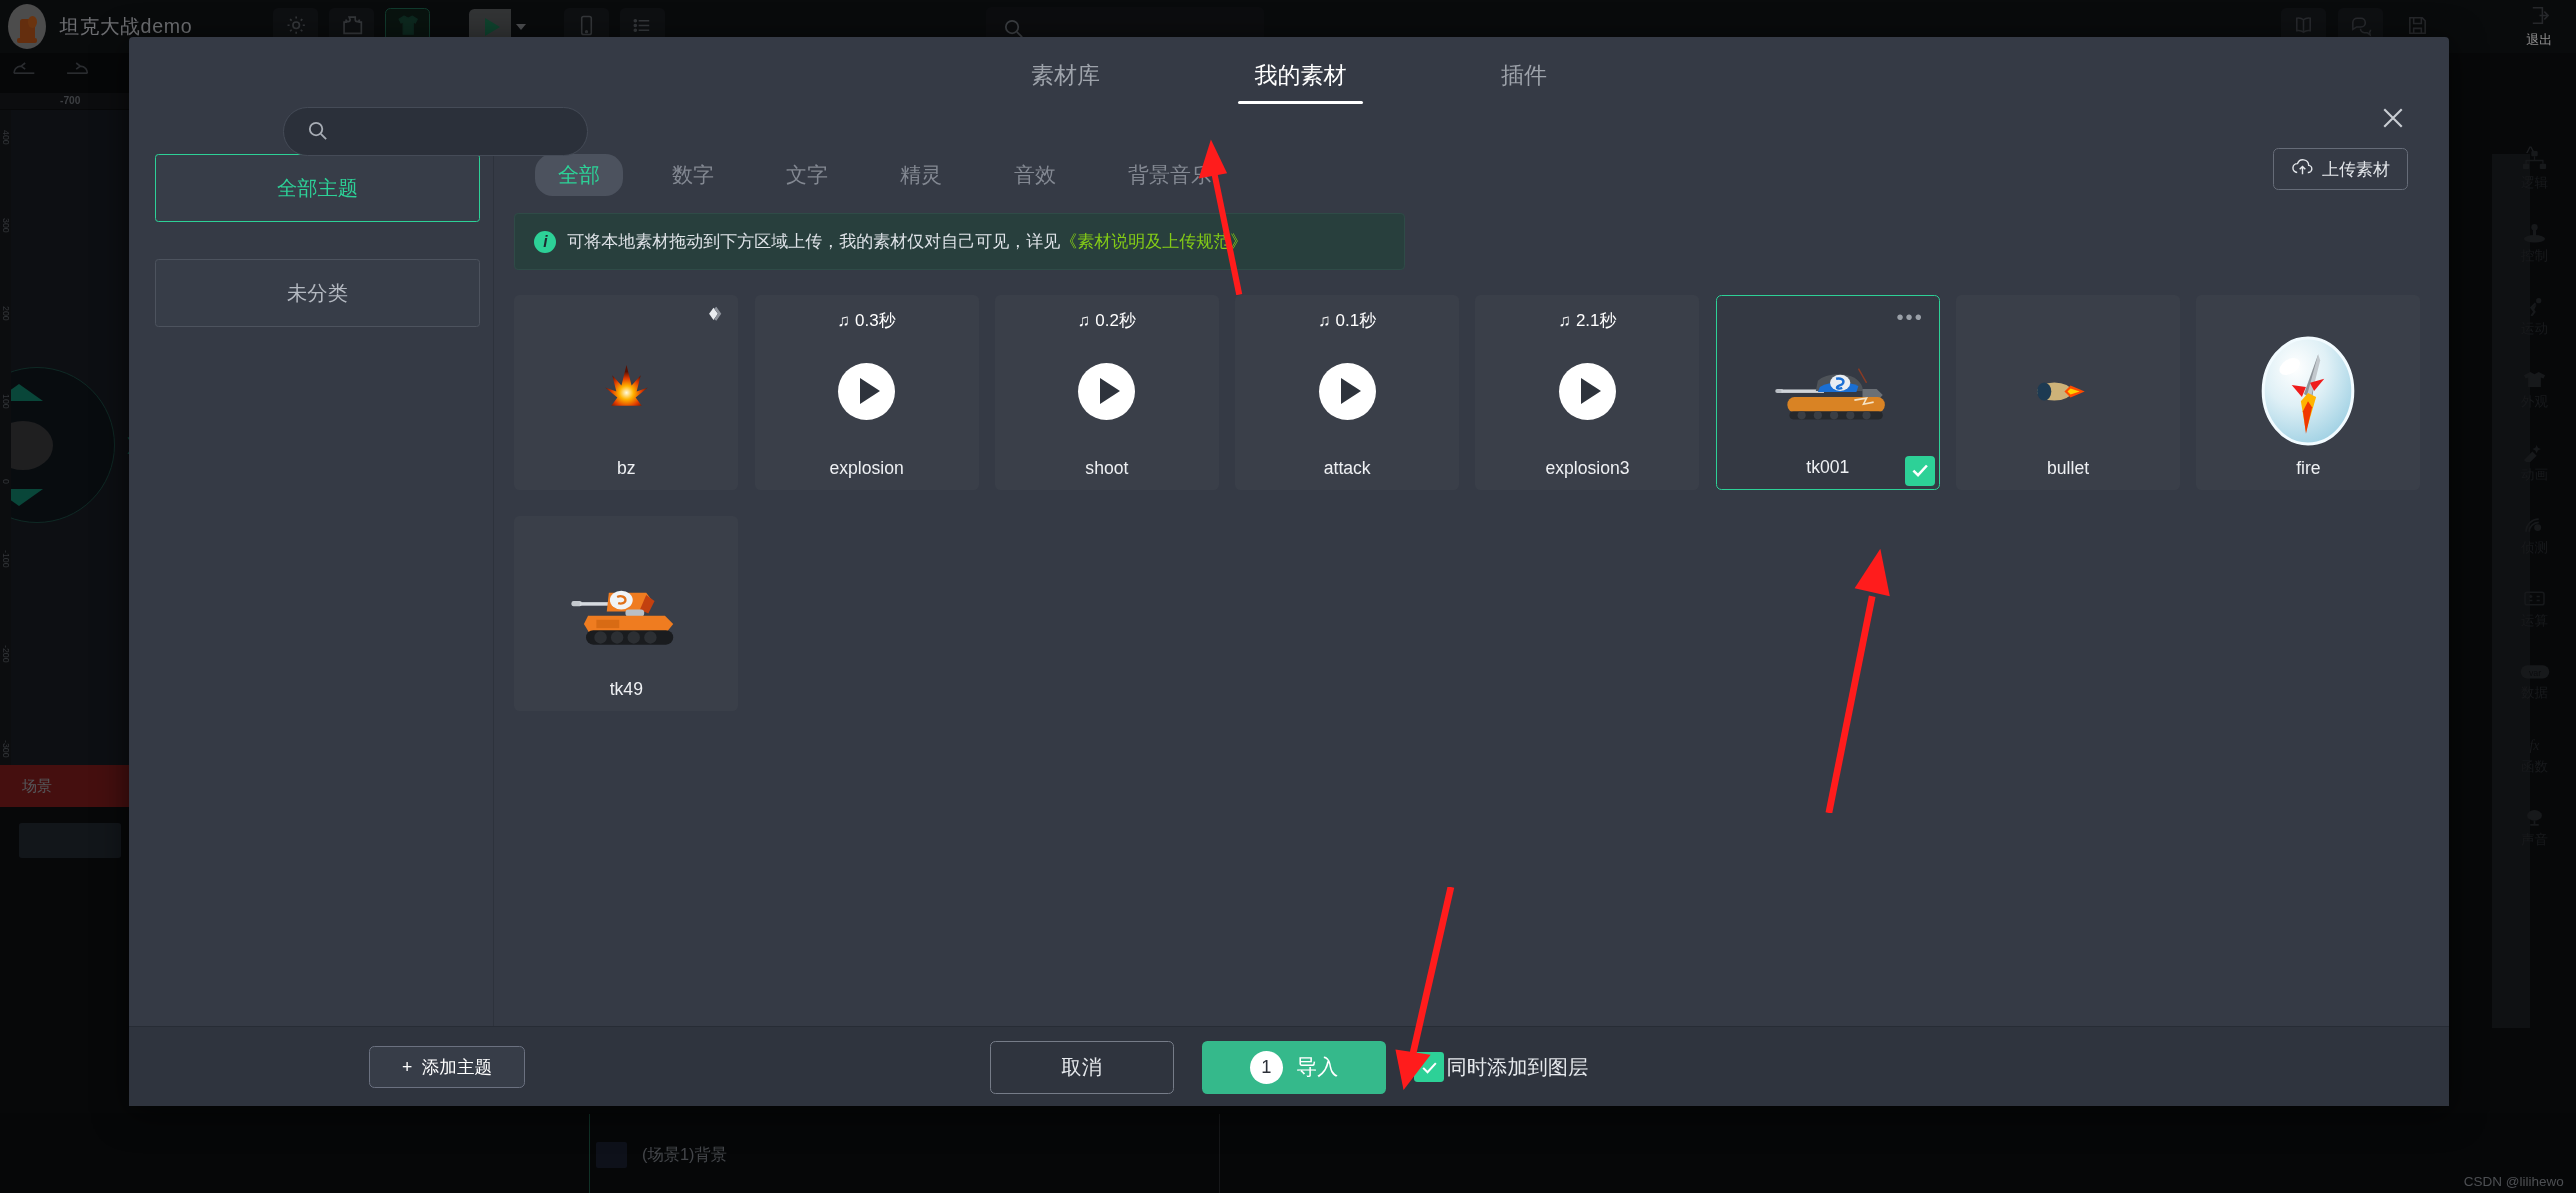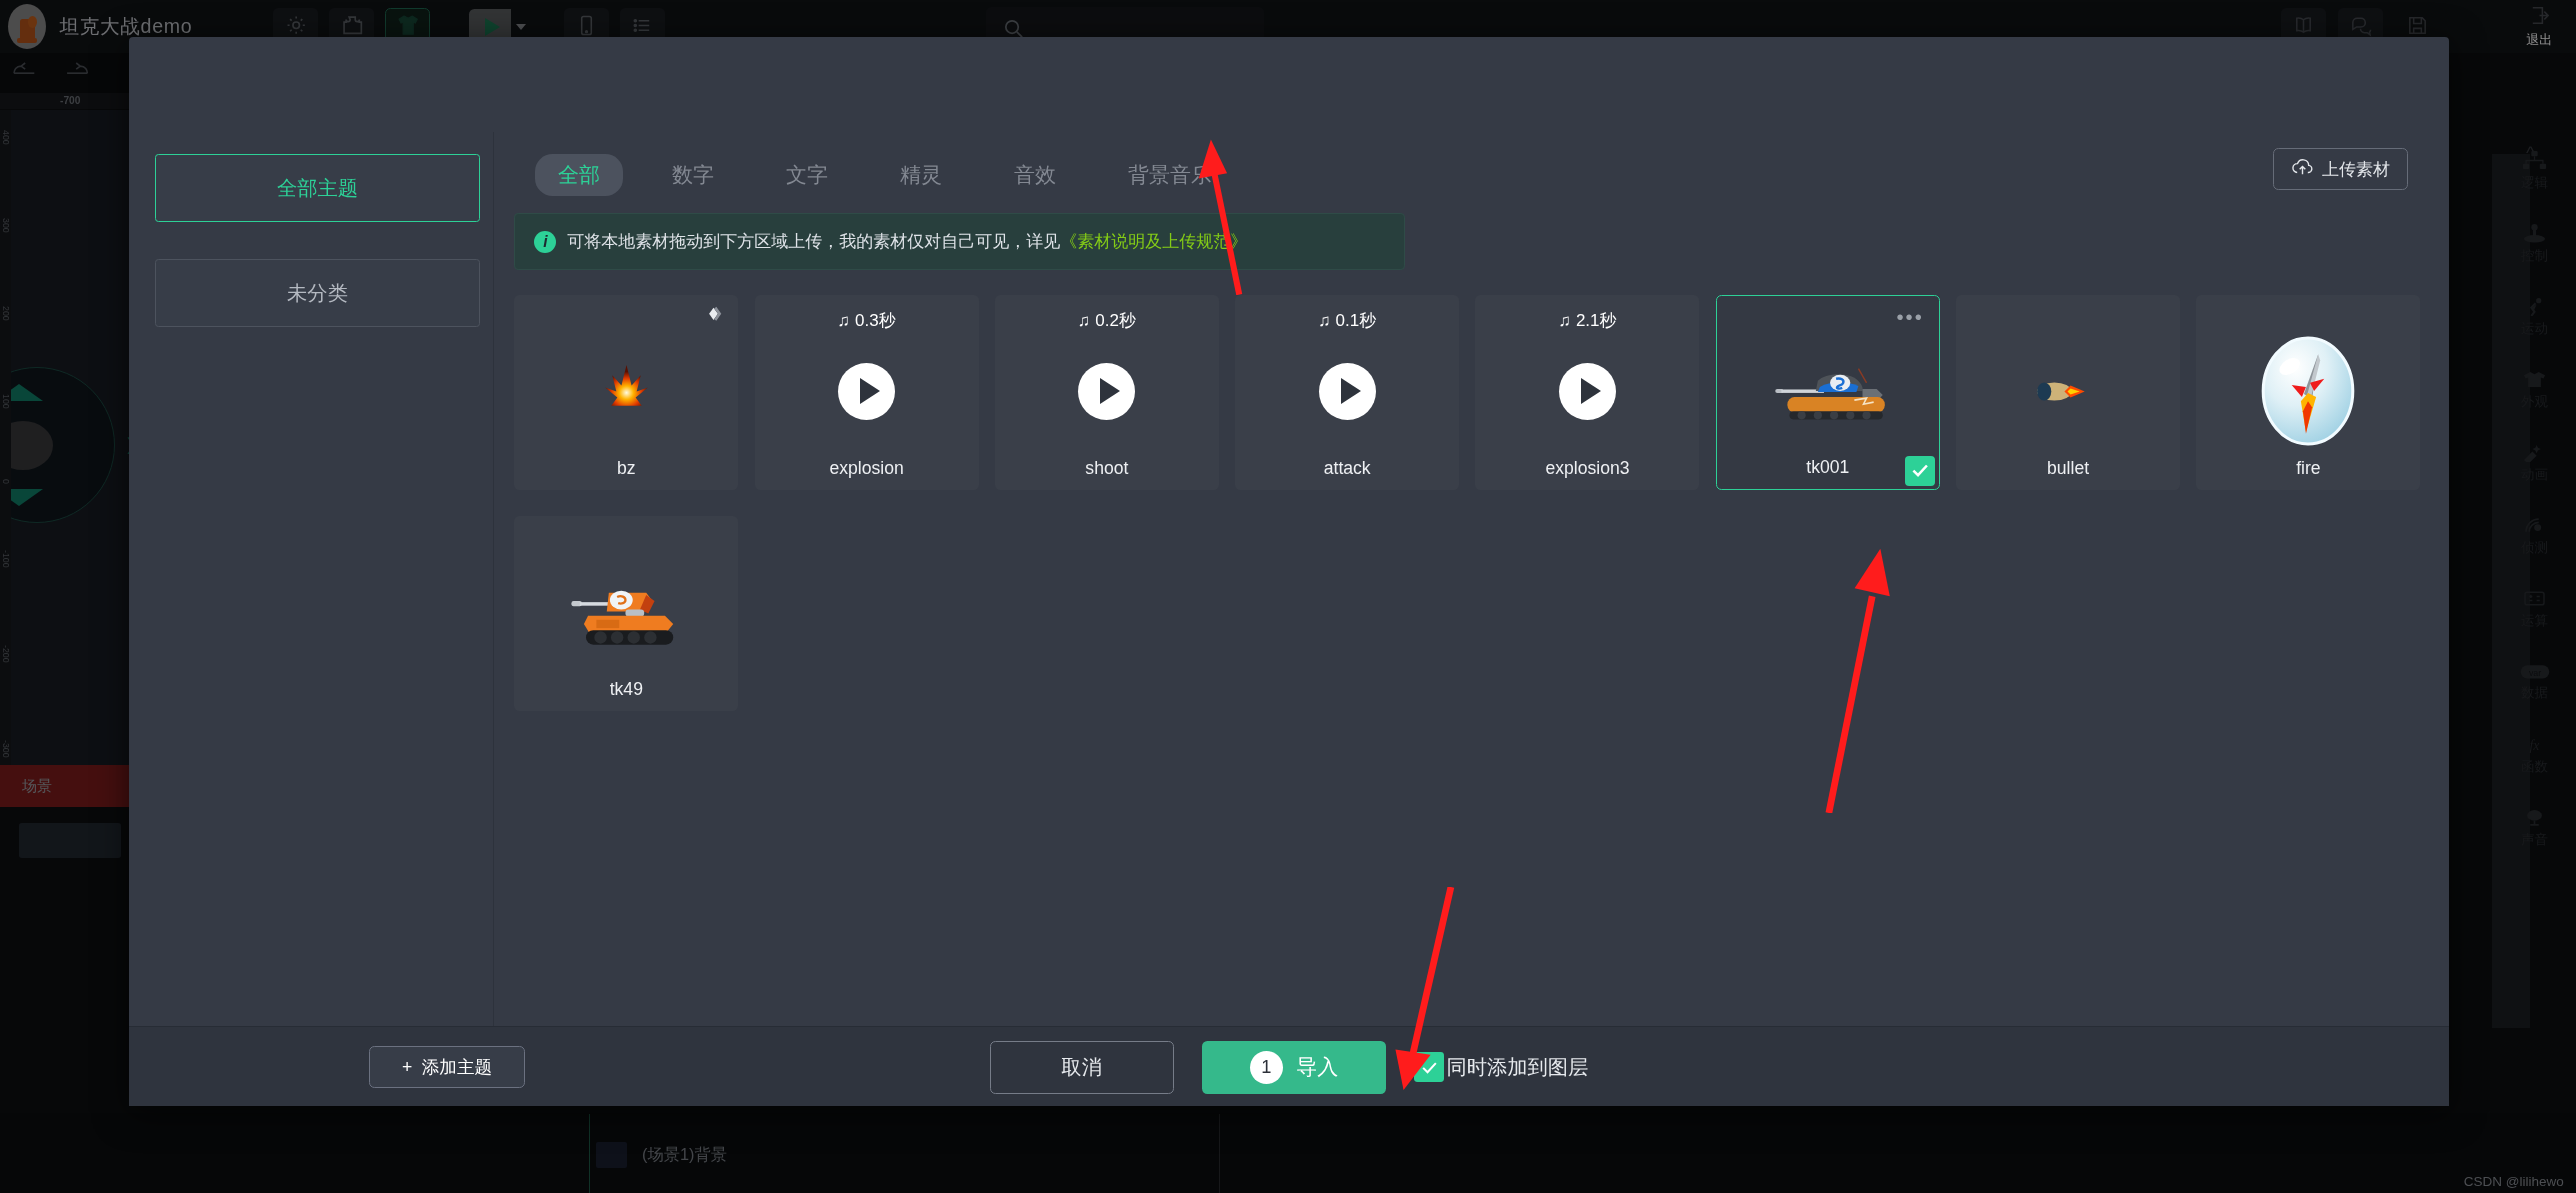--- a/index.html
+++ b/index.html
@@ -423,20 +423,45 @@
       <div class="layer-sw"></div>
       <div class="layer-txt">(场景1)背景</div>
     </div>
     <div class="watermark">CSDN @lilihewo</div>
   </div>
 </div>
 
 <div class="overlay"></div>
 <div class="modal">
 
+  <div class="m-head">
+    <div class="m-search">
+      <span>
+        <svg width="23" height="23" viewBox="0 0 24 24" fill="none" stroke="#a8adb5" stroke-width="1.9">
+          <circle cx="10.5" cy="10.5" r="6.5"></circle>
+            <path d="M15.5 15.5L21 21"></path>
+        </svg>
+      </span>
+      <input type="text" value="" placeholder="" style="">
+    </div>
+
+    <div class="m-tabs">
+      <div class="m-tab">素材库</div>
+      <div class="m-tab active">我的素材</div>
+      <div class="m-tab">插件</div>
+    </div>
+
+    <div class="m-close">
+      <span>
+        <svg width="30" height="30" viewBox="0 0 24 24" fill="none" stroke="#c9cdd3" stroke-width="1.7">
+          <path d="M5 5l14 14M19 5L5 19"></path>
+        </svg>
+      </span>
+    </div>
+  </div>
 
   <div class="m-body">
 
     <div class="theme-col">
       <div class="theme-btn second">未分类</div>
       <div class="theme-btn active">全部主题</div>
     </div>
 
     <div class="content-col">
 

